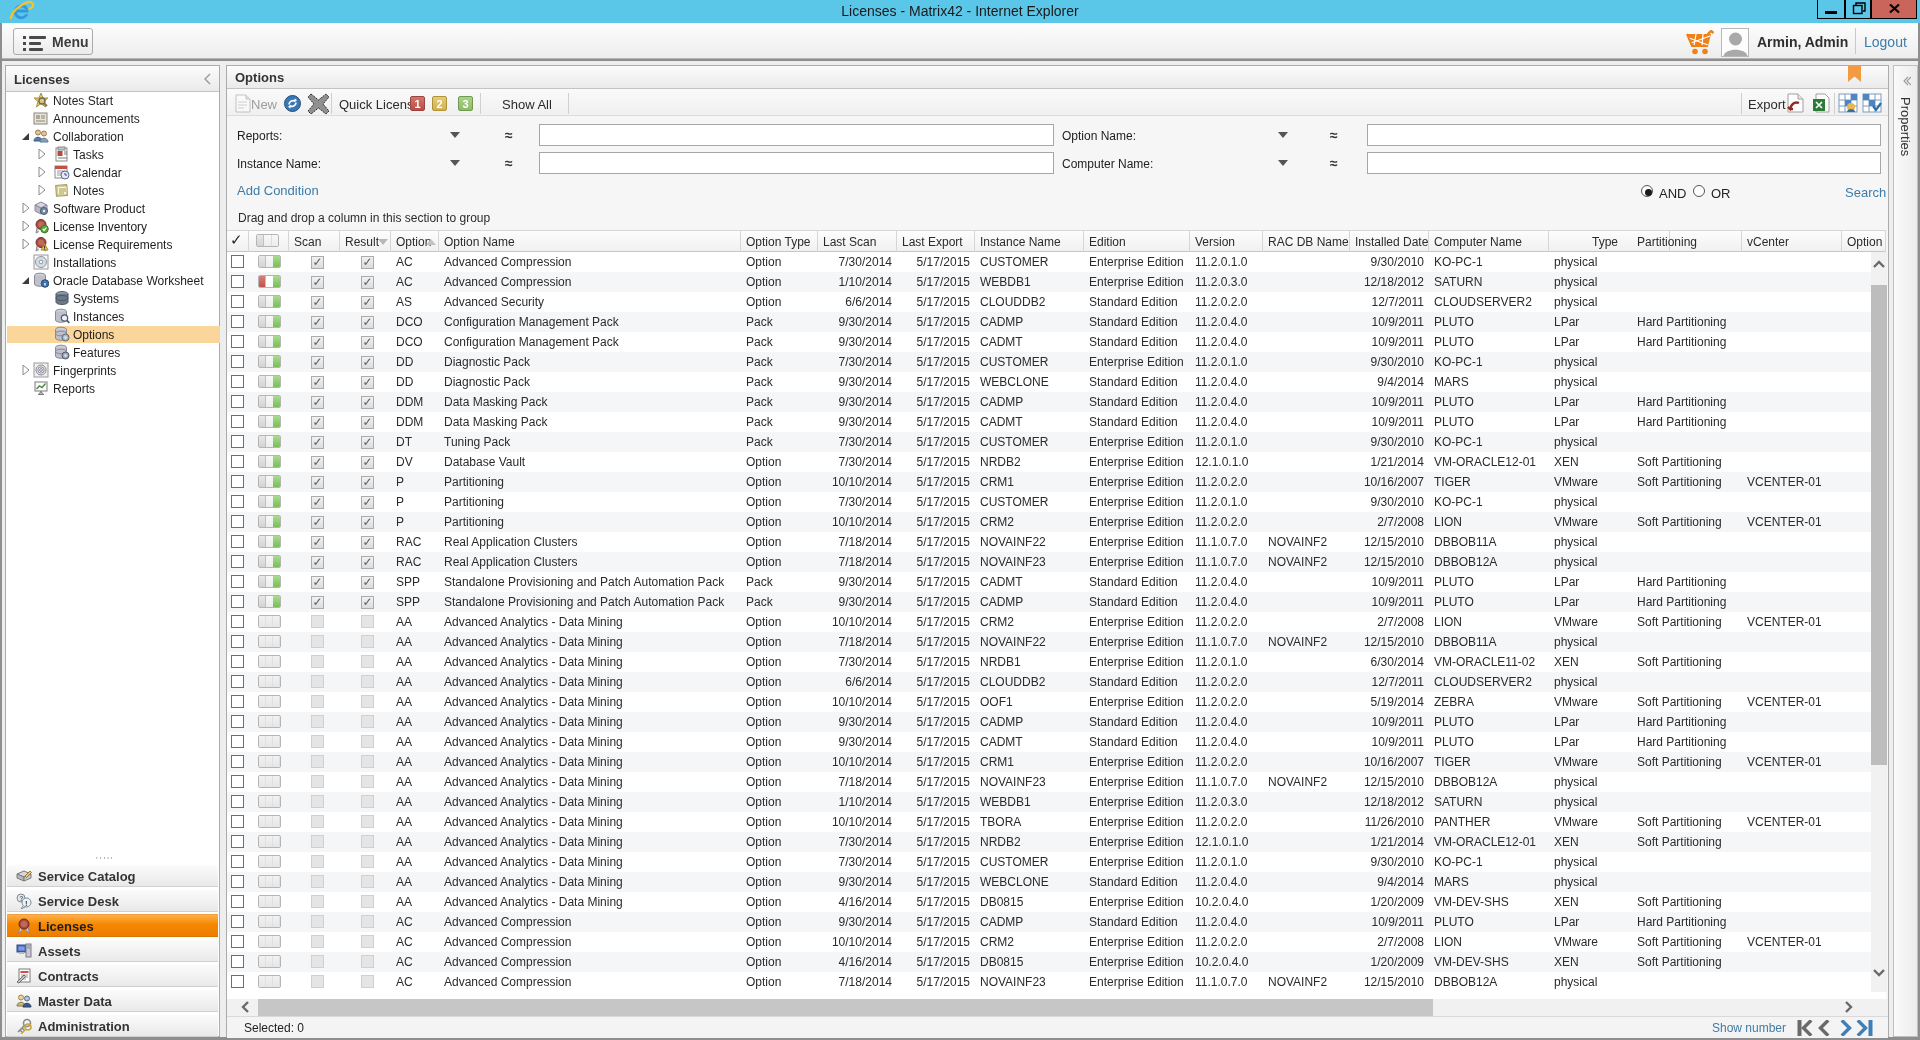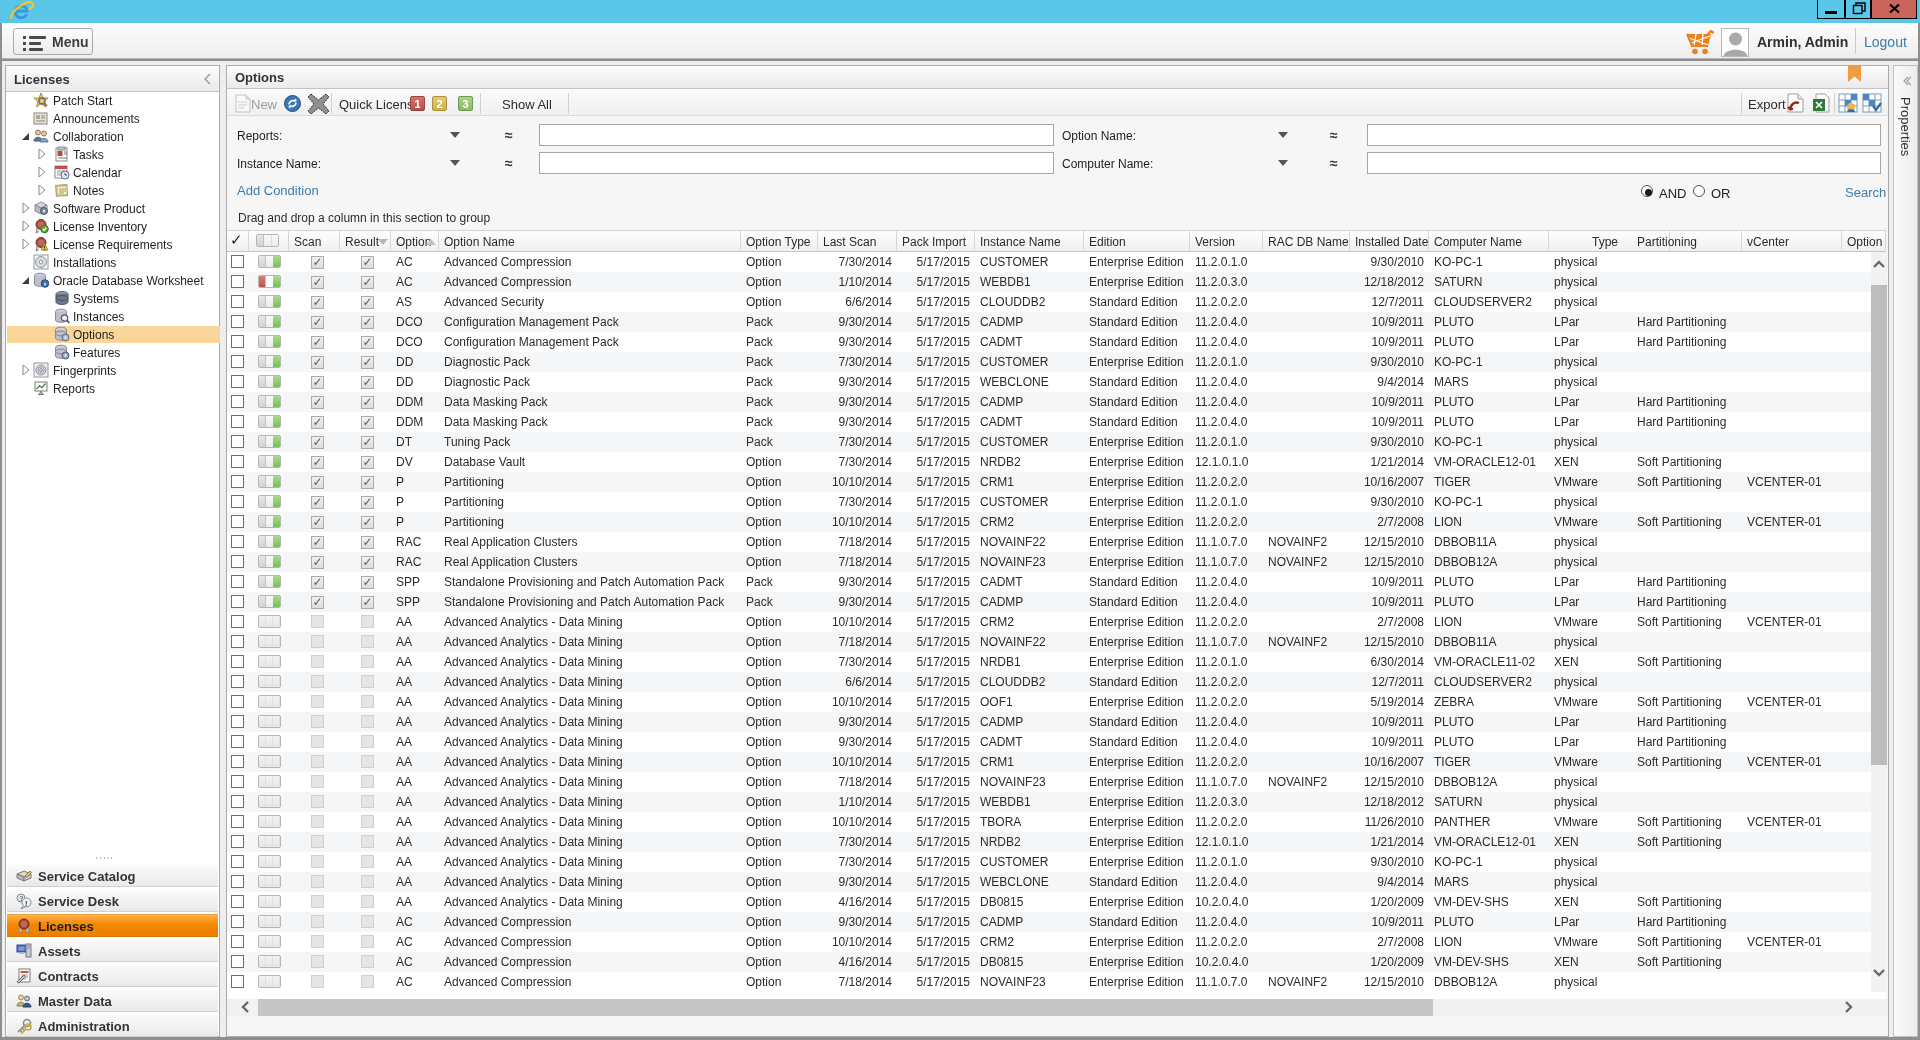--- a/index.html
+++ b/index.html
@@ -62,20 +62,21 @@
 #hscroll{position:absolute;left:0;top:933px;width:1661px;height:17px;background:#f1f1f1}
 #statusbar{position:absolute;left:0;top:950px;width:1661px;height:22px;background:#f4f4f4;border-top:1px solid #d9d9d9}
 </style></head>
 <body>
 <div id="titlebar">
 <svg style="position:absolute;left:7px;top:0px" width="30" height="23" viewBox="0 0 30 23">
 <path d="M21.2 14.2 A7.4 7.4 0 1 1 21.3 9.6 L18.4 9.6 A4.6 4.6 0 1 0 18.3 14.2 Z" fill="#3398dc"></path>
 <rect x="7.2" y="9.6" width="14.2" height="2.9" fill="#3398dc"></rect>
 <path d="M3.5 19 C5 9 22 -1.5 25.5 3.2 C27.5 6 24.5 8.5 21.5 9" fill="none" stroke="#f5c32a" stroke-width="2.3"></path>
 </svg>
+<div id="title">Licenses - Matrix42 - Internet Explorer</div>
 </div>
 <div id="winbtns">
 <div class="wb" style="right:73px;width:28px;background:#5ac6e8"><svg width="27" height="17">
         <rect x="7" y="11" width="12" height="3" fill="#000"></rect>
       </svg></div>
 <div class="wb" style="right:47px;width:26px;background:#5ac6e8"><svg width="24" height="17">
         <path d="M10 5 V3 H19 V11 H17" fill="none" stroke="#000" stroke-width="1.4"></path>
         <rect x="7.5" y="5.5" width="8.5" height="8" fill="#5ac6e8" stroke="#000" stroke-width="1.4"></rect>
       </svg></div>
 <div class="wb" style="right:1px;width:46px;background:#c9655b"><svg width="45" height="17">
@@ -126,21 +127,21 @@
       <svg style="position:absolute;right:7px;top:7px" width="9" height="12">
         <path d="M7 1 L2 6 L7 11" fill="none" stroke="#9a9a9a" stroke-width="1.4"></path>
       </svg>
     </div>
 <div class="trow" style="top:26px;width:213px">
       <span style="position:absolute;left:26px;top:0px"><svg width="16" height="16" viewBox="0 0 16 16">
           <polygon points="8,1 10,6 15,6 11,9.5 12.5,15 8,11.5 3.5,15 5,9.5 1,6 6,6" fill="#e5c96d" stroke="#a8913c"></polygon>
           <circle cx="9" cy="9" r="3" fill="none" stroke="#6a6a6a" stroke-width="1.4"></circle>
           <path d="M11 11 l3 3" stroke="#8a7a50" stroke-width="2"></path>
         </svg></span>
-      <span class="lbl" style="left:46px">Patch Start</span>
+      <span class="lbl" style="left:46px">Notes Start</span>
     </div>
 <div class="trow" style="top:44px;width:213px">
       <span style="position:absolute;left:26px;top:0px"><svg width="16" height="16" viewBox="0 0 16 16">
           <rect x="1" y="3" width="13" height="11" fill="#e8e4da" stroke="#8a857a"></rect>
           <rect x="3" y="5" width="4" height="4" fill="#b0a890"></rect>
           <path d="M8 6 h4 M8 8 h4 M3 11 h9" stroke="#8a857a"></path>
         </svg></span>
       <span class="lbl" style="left:46px">Announcements</span>
     </div>
 <div class="trow" style="top:62px;width:213px">
@@ -477,21 +478,21 @@
 <div class="hc" style="left:212px;width:302px">
         <span class="ht">Option Name</span>
       </div>
 <div class="hc" style="left:514px;width:77px">
         <span class="ht">Option Type</span>
       </div>
 <div class="hc" style="left:591px;width:79px">
         <span class="ht">Last Scan</span>
       </div>
 <div class="hc" style="left:670px;width:78px">
-        <span class="ht">Pack Import</span>
+        <span class="ht">Last Export</span>
       </div>
 <div class="hc" style="left:748px;width:109px">
         <span class="ht">Instance Name</span>
       </div>
 <div class="hc" style="left:857px;width:106px">
         <span class="ht">Edition</span>
       </div>
 <div class="hc" style="left:963px;width:73px">
         <span class="ht">Version</span>
       </div>
@@ -1192,19 +1193,33 @@
     </div>
 <div id="hscroll">
       <svg style="position:absolute;left:14px;top:2px" width="9" height="12">
         <path d="M7 1 L2 6 L7 11" fill="none" stroke="#6a6a6a" stroke-width="2.4"></path>
       </svg>
       <div style="position:absolute;left:31px;top:0px;width:1175px;height:17px;background:#c6c6c6"></div>
       <svg style="position:absolute;left:1617px;top:2px" width="9" height="12">
         <path d="M2 1 L7 6 L2 11" fill="none" stroke="#6a6a6a" stroke-width="2.4"></path>
       </svg>
     </div>
+<div id="statusbar">
+<div class="flabel" style="left:17px;top:4px">Selected: 0</div>
+<div class="flabel blue" style="left:1485px;top:4px">Show number</div>
+<svg style="position:absolute;left:1569px;top:3px" width="78" height="16" viewBox="0 0 78 16">
+        <g fill="none" stroke-linecap="square">
+          <path d="M3.5 1.5 v13" stroke="#6a6a6a" stroke-width="4"></path>
+          <path d="M14 1.5 L7.5 8 L14 14.5" stroke="#6a6a6a" stroke-width="3.4"></path>
+          <path d="M31 1.5 L24.5 8 L31 14.5" stroke="#6a6a6a" stroke-width="3.4"></path>
+          <path d="M47 1.5 L53.5 8 L47 14.5" stroke="#3f7fb5" stroke-width="3.4"></path>
+          <path d="M63 1.5 L69.5 8 L63 14.5" stroke="#3f7fb5" stroke-width="3.4"></path>
+          <path d="M74.5 1.5 v13" stroke="#3f7fb5" stroke-width="4"></path>
+        </g>
+      </svg>
+</div>
 </div>
 <div id="props">
 <svg style="position:absolute;left:7px;top:10px" width="10" height="10">
       <path d="M7 1 L3 5 L7 9 M10 1 L6 5 L10 9" stroke="#9a9a9a" stroke-width="1.1" fill="none"></path>
     </svg>
 <div class="vtxt">Properties</div>
 </div>
 
 </body></html>

